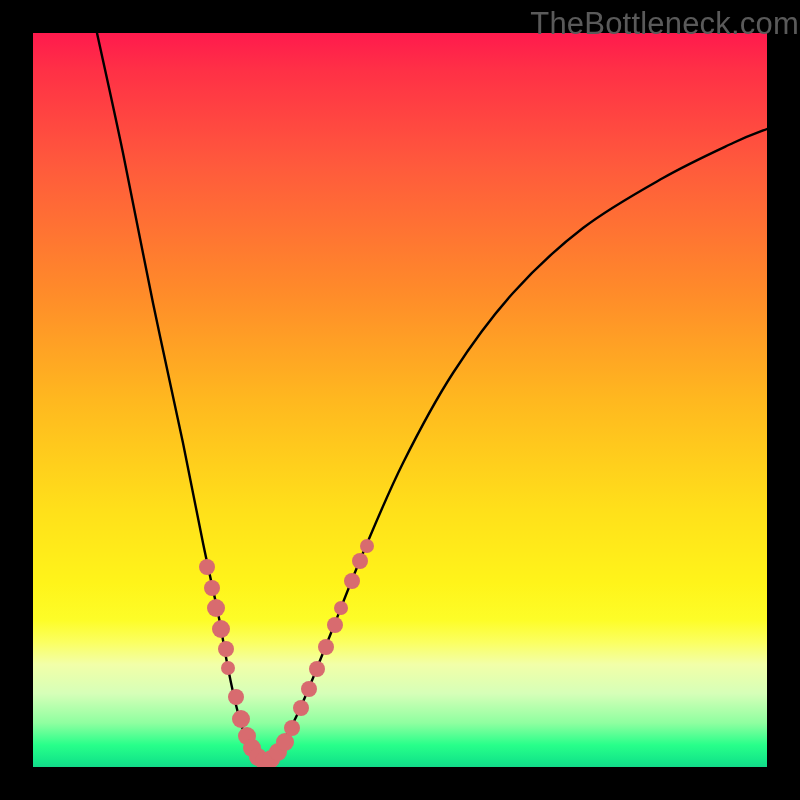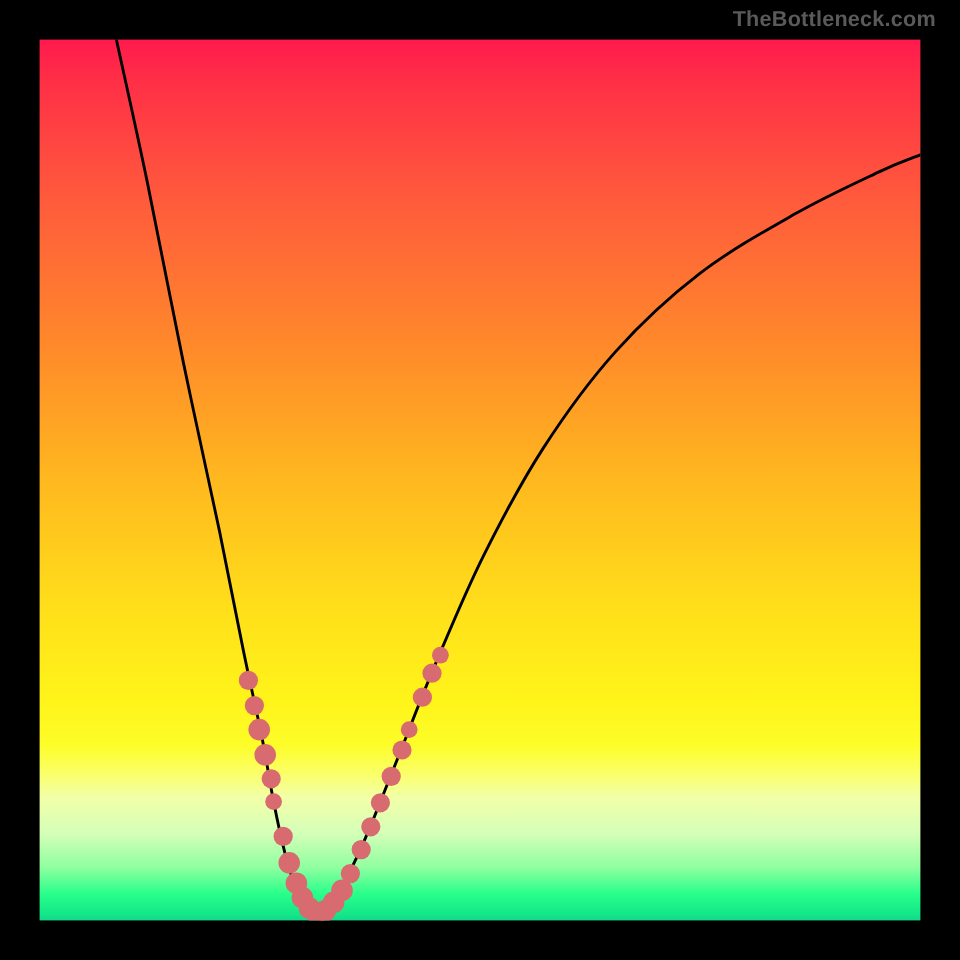--- a/index.html
+++ b/index.html
@@ -31,24 +31,24 @@
       #d6ffb8 90%,
       #8fffa0 94%,
       #28ff8a 97%,
       #14e889 99.2%,
       #13d989 100%
     );
   }
   .watermark {
     position: absolute;
     top: 6px;
-    right: 20px;
+    right: 1px;
     color: #5a5a5a;
-    font-size: 18px;
-    font-weight: 700;
+    font-size: 31px;
+    font-weight: 400;
     letter-spacing: 0.2px;
   }
   svg.curves {
     position: absolute;
     left: 33px;
     top: 33px;
     width: 734px;
     height: 734px;
   }
 </style>

